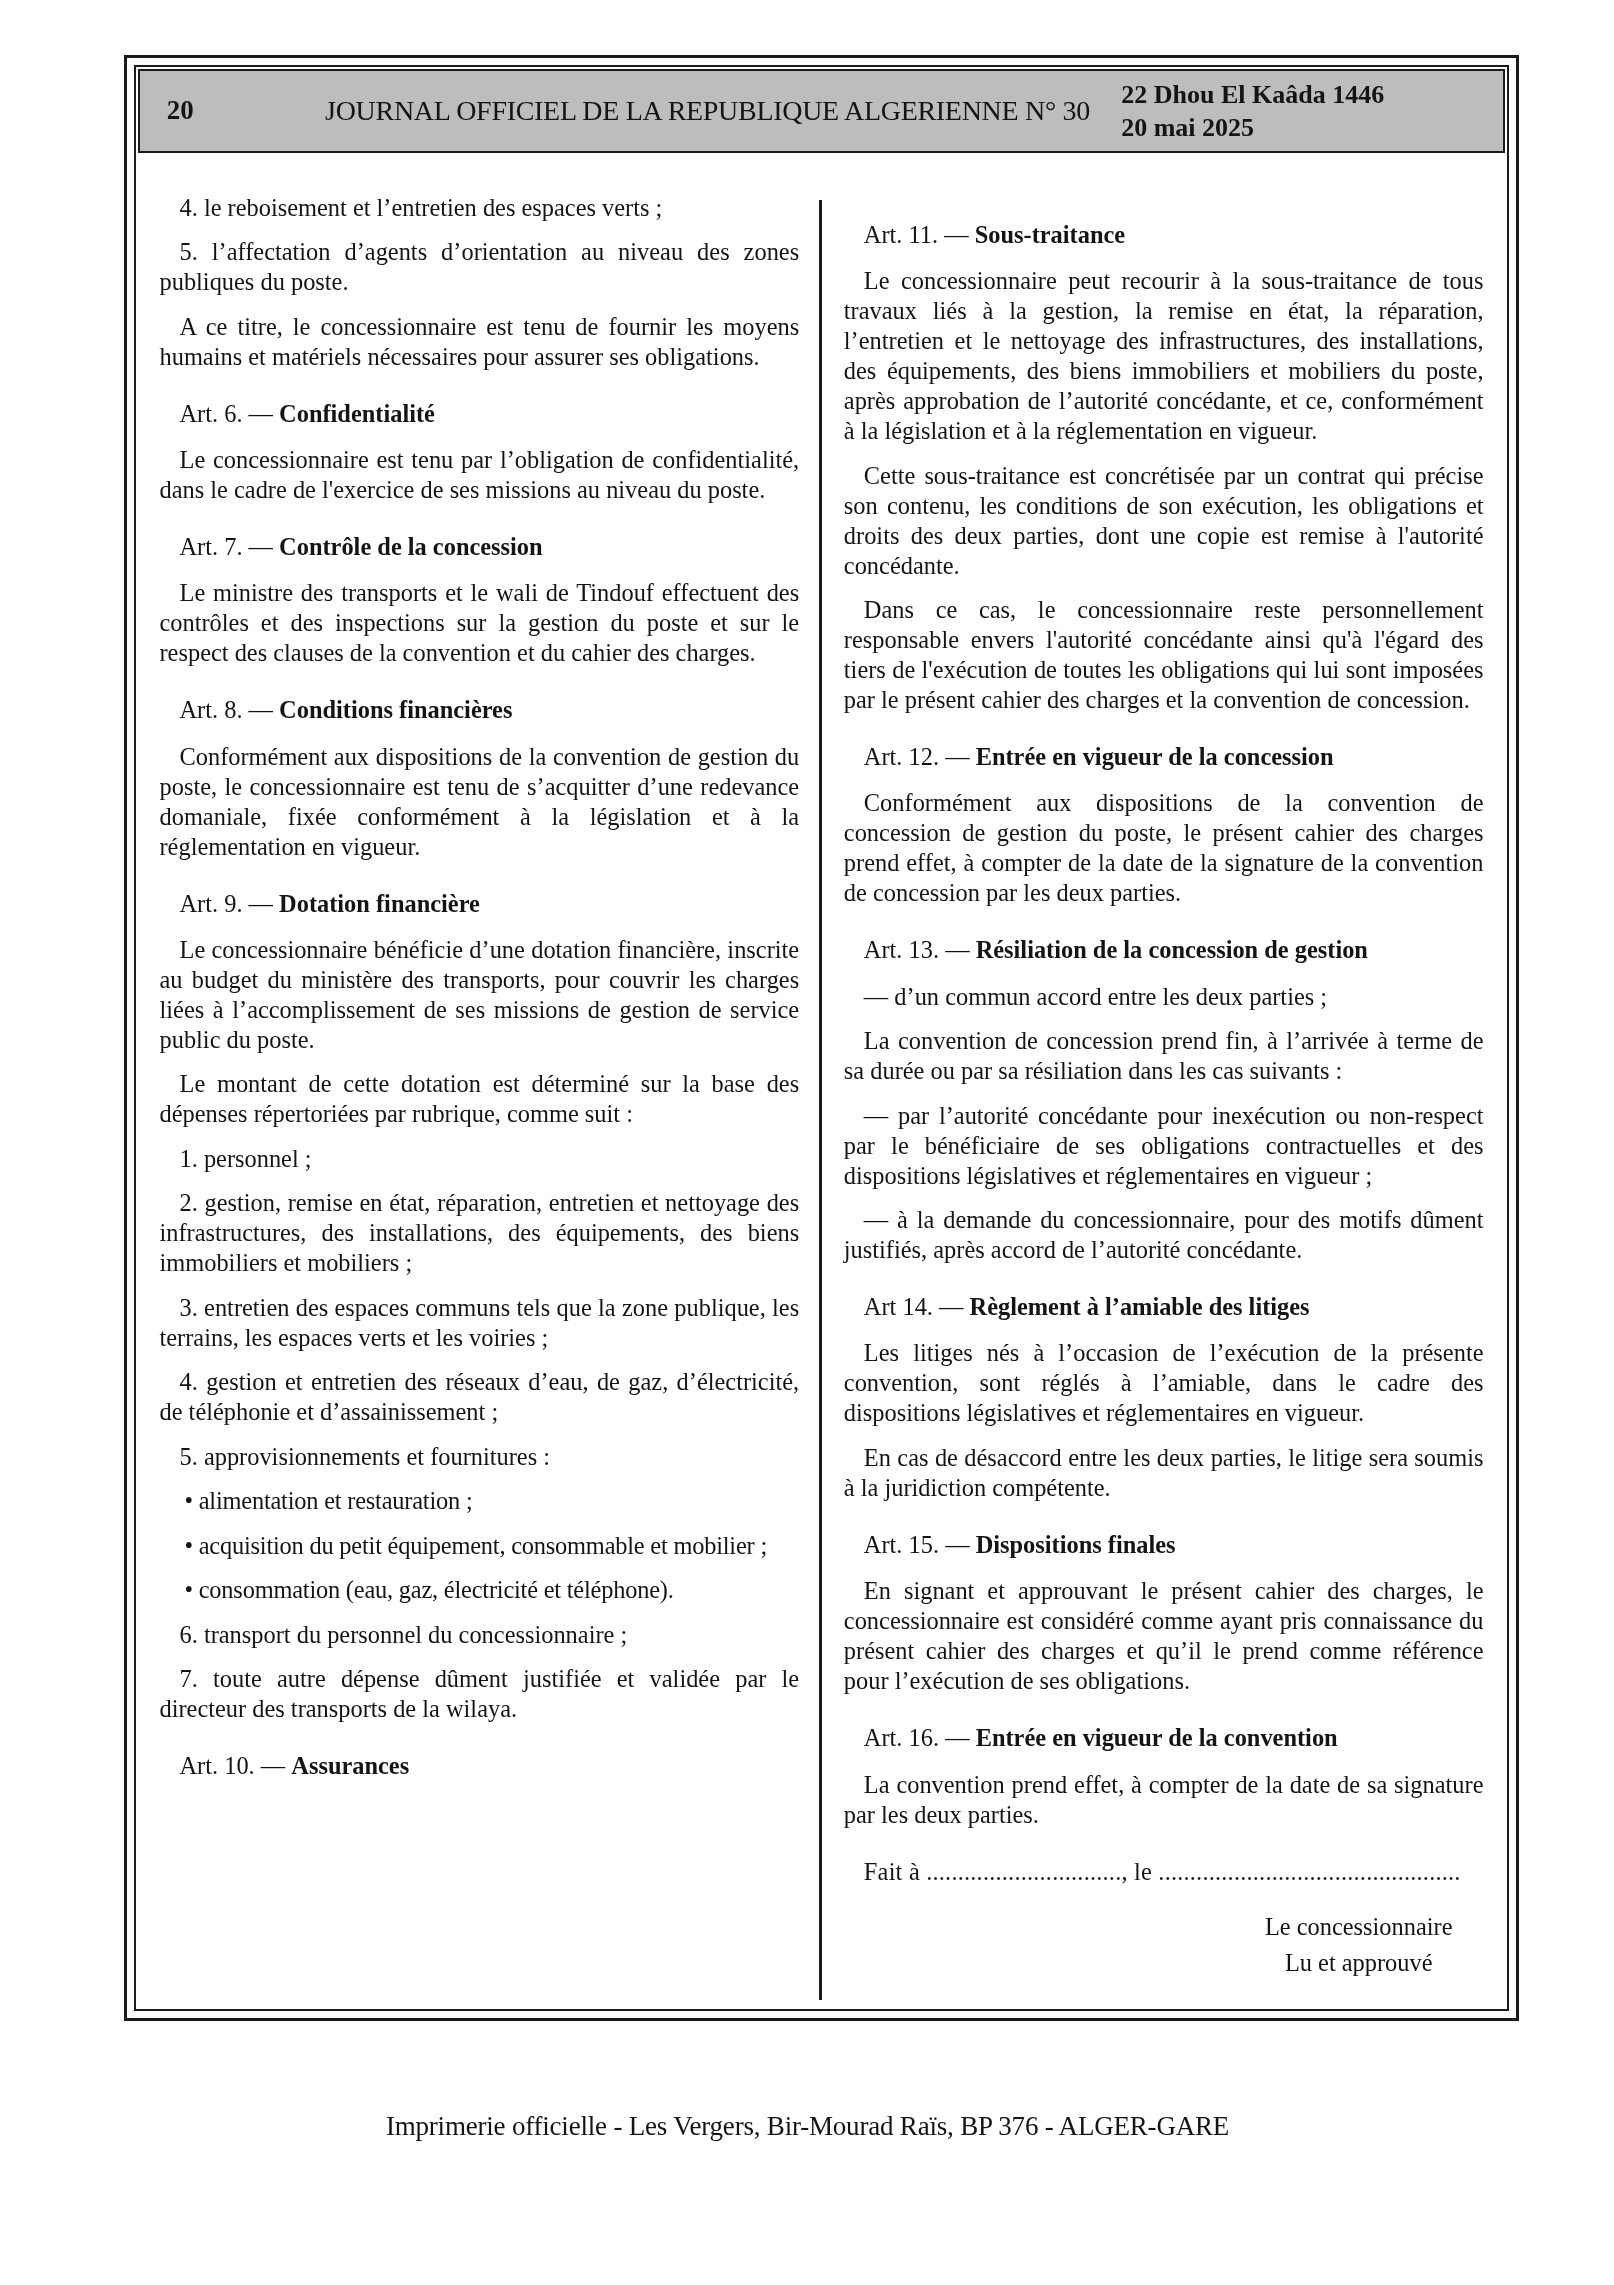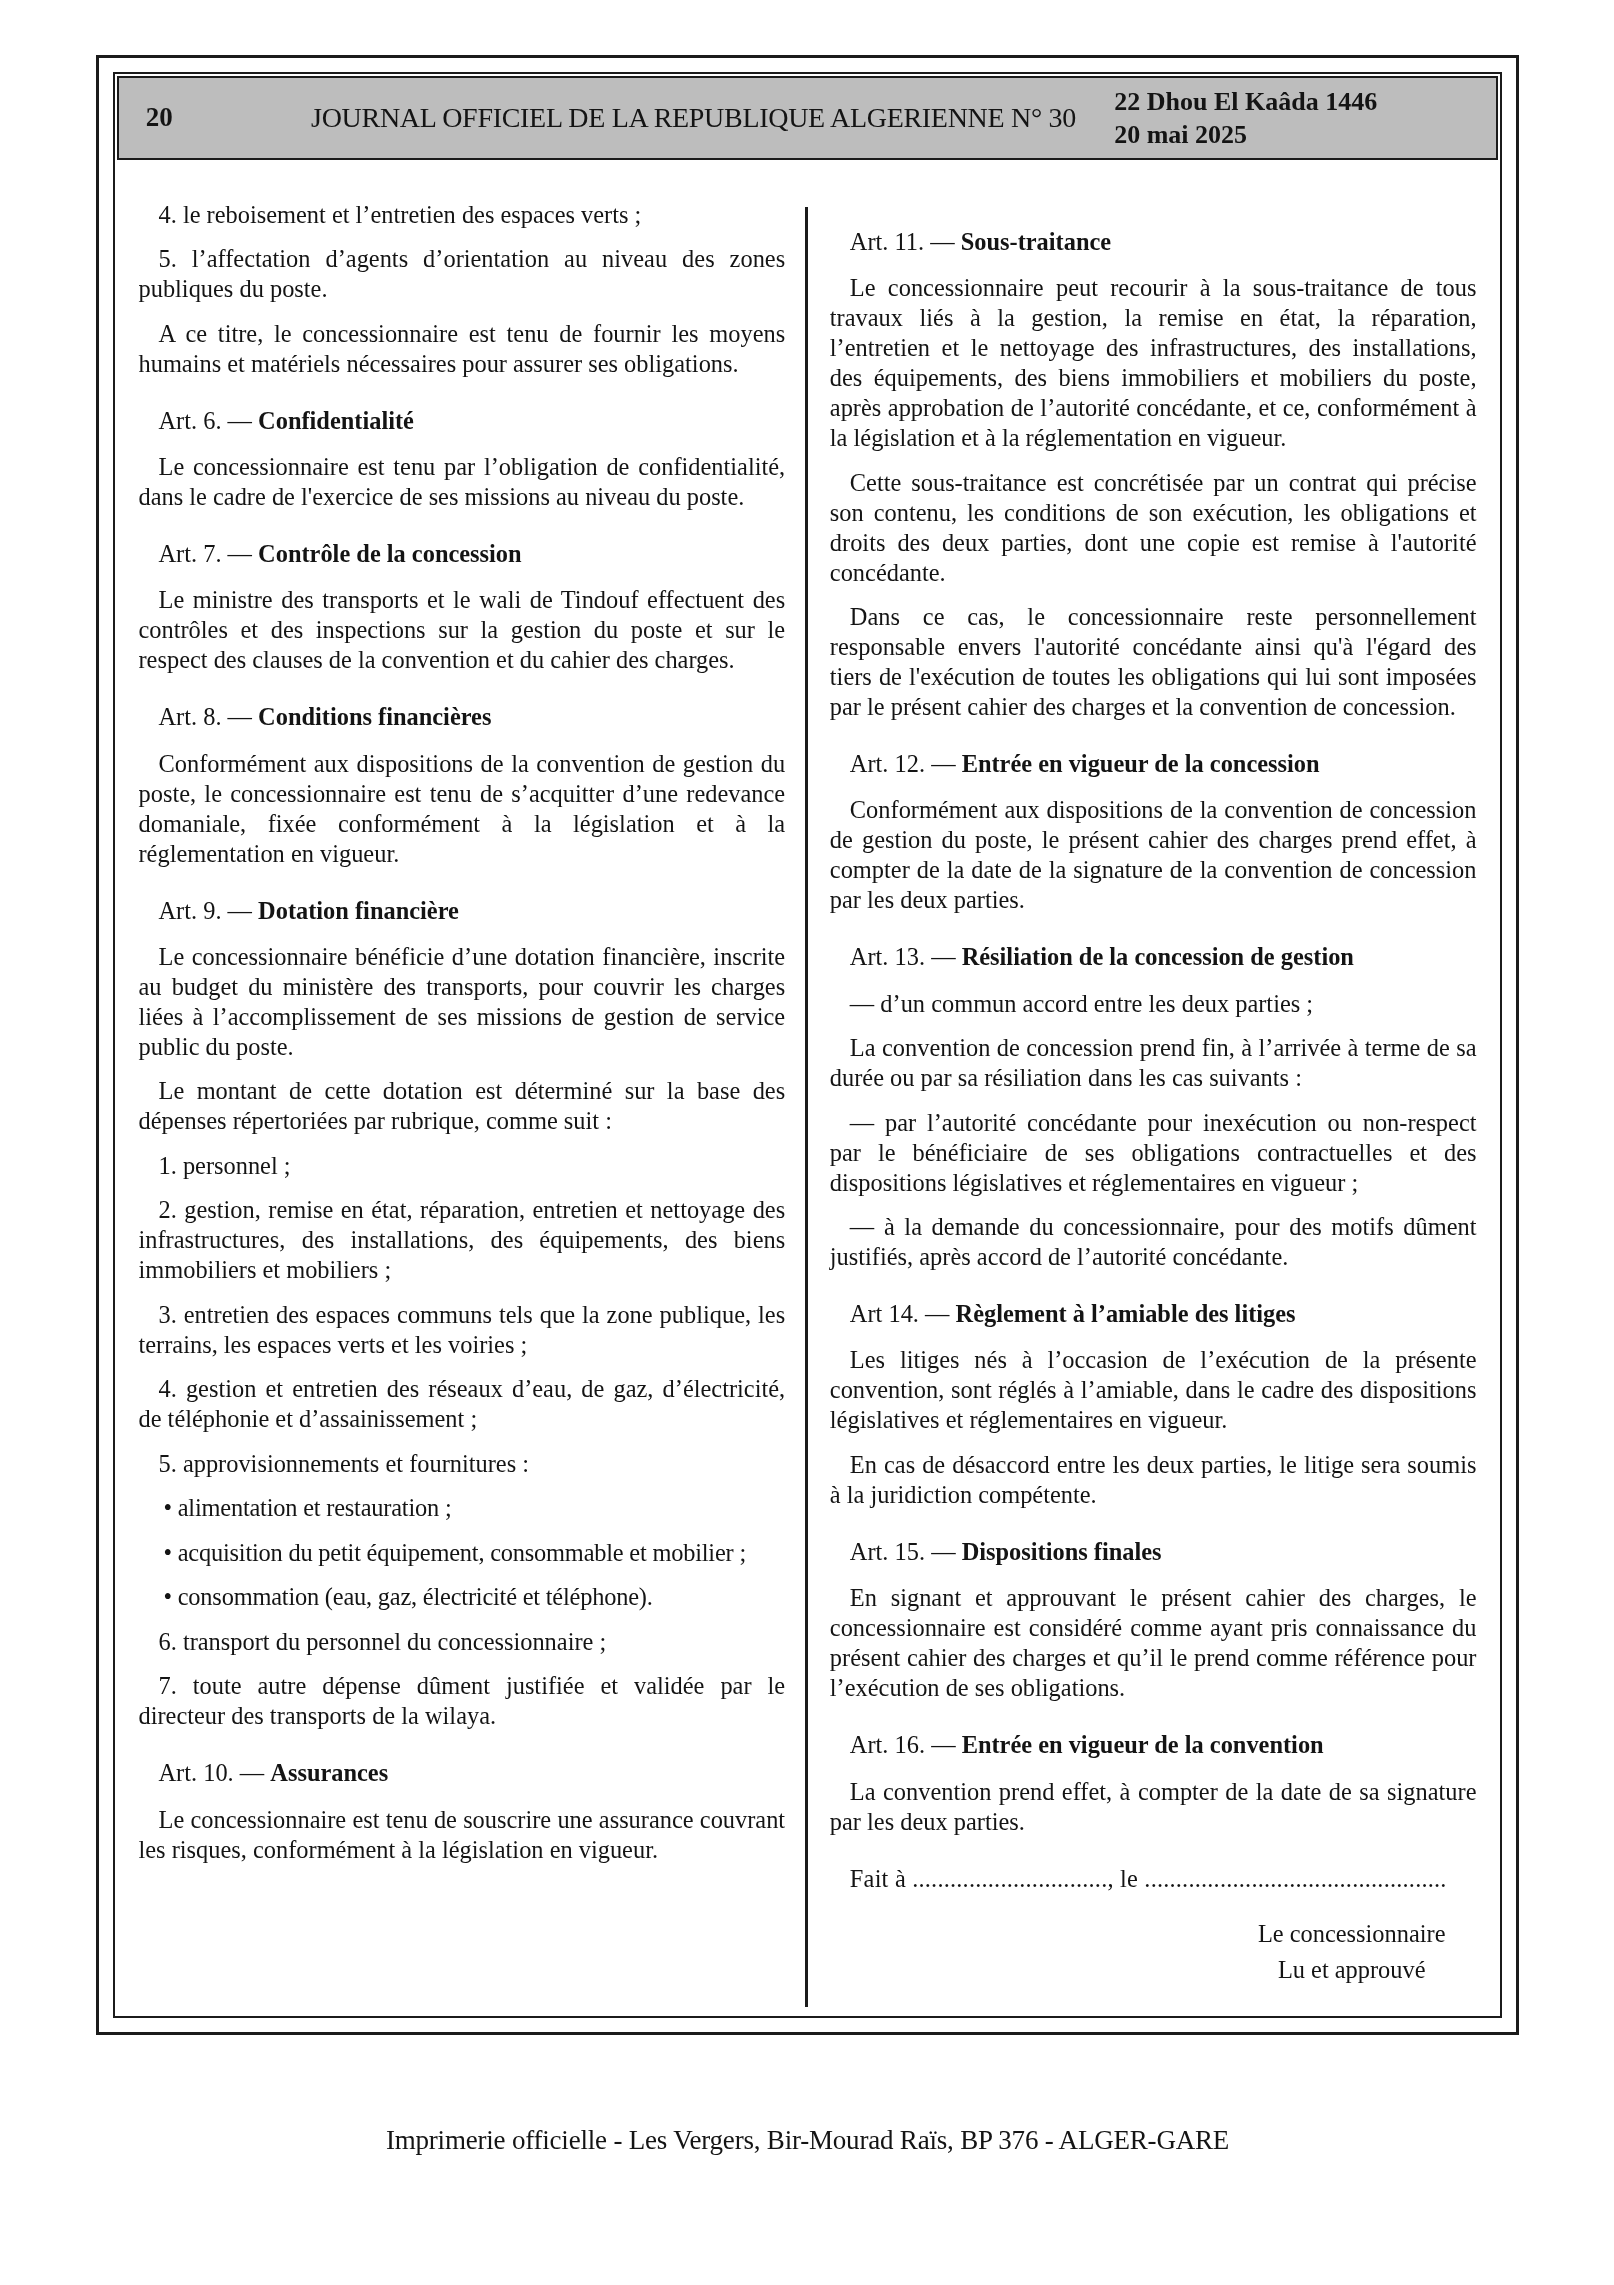--- a/index.html
+++ b/index.html
@@ -7,23 +7,24 @@
     position:relative;
     width:1615px; min-height:2285px;
     box-sizing:border-box;
     padding:55px 96px 0 96px;
     font-family:"Liberation Serif","DejaVu Serif",serif;
     color:#141414;
     background:#ffffff;
   }
   .frame {
     border:3.6px solid #1b1b1b;
-    padding:14px;
+    padding:7px;
     box-sizing:border-box;
     min-height:1960px;
+    margin-left:28px;
   }
   .frame-inner {
     border:2.7px solid #1b1b1b;
     box-sizing:border-box;
     min-height:1946px;
     display:flex; flex-direction:column;
   }
   .header-bar {
     margin:1.8px 1.8px 0 1.8px;
     border:2.7px solid #1b1b1b;
@@ -97,21 +98,20 @@
             <p class="para">2. gestion, remise en état, réparation, entretien et nettoyage des infrastructures, des installations, des équipements, des biens immobiliers et mobiliers ;</p>
             <p class="para">3. entretien des espaces communs tels que la zone publique, les terrains, les espaces verts et les voiries ;</p>
             <p class="para">4. gestion et entretien des réseaux d’eau, de gaz, d’électricité, de téléphonie et d’assainissement ;</p>
             <p class="para">5. approvisionnements et fournitures :</p>
             <p class="bullet">• alimentation et restauration ;</p>
             <p class="bullet">• acquisition du petit équipement, consommable et mobilier ;</p>
             <p class="bullet">• consommation (eau, gaz, électricité et téléphone).</p>
             <p class="para">6. transport du personnel du concessionnaire ;</p>
             <p class="para">7. toute autre dépense dûment justifiée et validée par le directeur des transports de la wilaya.</p>
             <p class="heading"><span class="art-num">Art. 10. — </span><span class="art-title">Assurances</span></p>
-            <p class="para">Le concessionnaire est tenu de souscrire une assurance couvrant les risques, conformément à la législation en vigueur.</p>
           </div>
         <div class="divider"></div>
         <div class="col col-right">
             <p class="heading"><span class="art-num">Art. 11. — </span><span class="art-title">Sous-traitance</span></p>
             <p class="para">Le concessionnaire peut recourir à la sous-traitance de tous travaux liés à la gestion, la remise en état, la réparation, l’entretien et le nettoyage des infrastructures, des installations, des équipements, des biens immobiliers et mobiliers du poste, après approbation de l’autorité concédante, et ce, conformément à la législation et à la réglementation en vigueur.</p>
             <p class="para">Cette sous-traitance est concrétisée par un contrat qui précise son contenu, les conditions de son exécution, les obligations et droits des deux parties, dont une copie est remise à l'autorité concédante.</p>
             <p class="para">Dans ce cas, le concessionnaire reste personnellement responsable envers l'autorité concédante ainsi qu'à l'égard des tiers de l'exécution de toutes les obligations qui lui sont imposées par le présent cahier des charges et la convention de concession.</p>
             <p class="heading"><span class="art-num">Art. 12. — </span><span class="art-title">Entrée en vigueur de la concession</span></p>
             <p class="para">Conformément aux dispositions de la convention de concession de gestion du poste, le présent cahier des charges prend effet, à compter de la date de la signature de la convention de concession par les deux parties.</p>
             <p class="heading"><span class="art-num">Art. 13. — </span><span class="art-title">Résiliation de la concession de gestion</span></p>

